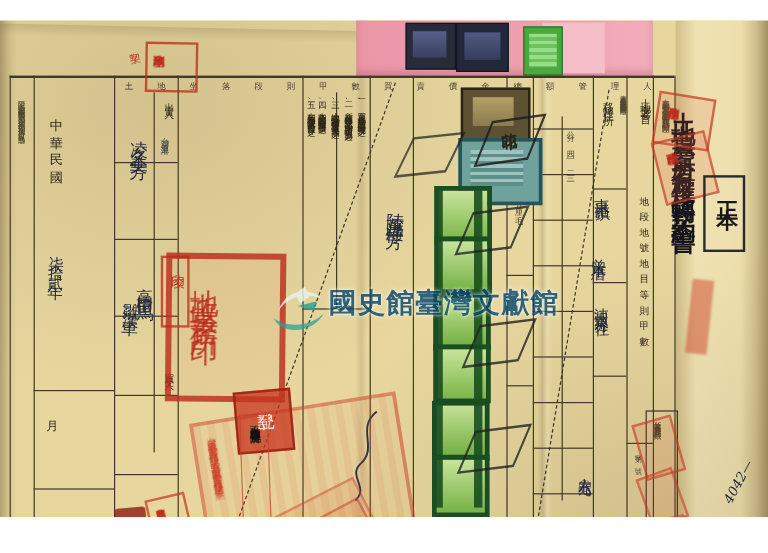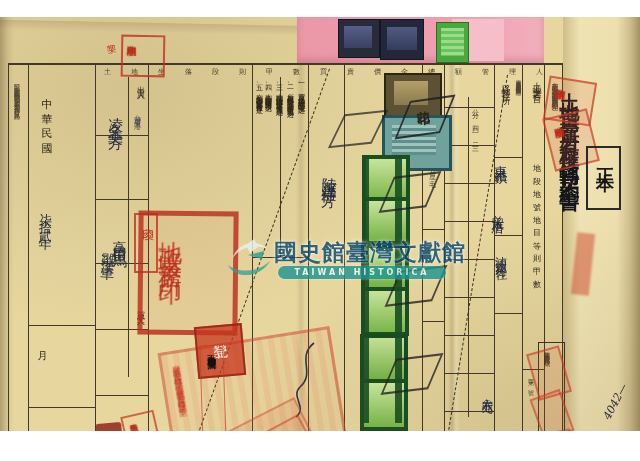--- a/index.html
+++ b/index.html
@@ -211,18 +211,15 @@
   <div class="abs ink" style="left:596px;top:378px;font-size:11px;font-style:italic;transform:rotate(-62deg);">4042—</div>
 
   <div class="abs" style="left:224px;top:216px;width:250px;height:52px;opacity:.82;">
     <svg width="50" height="46" viewBox="0 0 50 46" style="position:absolute;left:0;top:2px;">
       <path d="M4,30 C14,38 34,38 46,26 C36,44 10,44 4,30 Z" fill="#2aa198" opacity=".9"></path>
       <path d="M8,24 C16,12 30,8 44,14 C34,4 14,6 8,24 Z" fill="#e8f4f0" opacity=".95"></path>
       <path d="M22,10 L30,4 L34,12 L26,18 Z" fill="#e8f4f0"></path>
       <path d="M24,20 L40,16 L38,24 Z" fill="#2aa198"></path>
     </svg>
     <div class="abs" style="left:50px;top:4px;font-size:23px;font-weight:bold;color:#0c4a6e;letter-spacing:1px;white-space:nowrap;text-shadow:0 0 2px rgba(255,255,255,.9),0 0 4px rgba(255,255,255,.7);">國史館臺灣文獻館</div>
-    <div class="abs" style="left:54px;top:33px;width:168px;height:13px;background:#1e9690;border-radius:7px;box-shadow:0 0 2px rgba(255,255,255,.8);">
-      <div style="text-align:center;font-family:'DejaVu Sans',sans-serif;font-size:8px;font-weight:bold;color:#f2faf8;letter-spacing:3px;line-height:13px;">TAIWAN HISTORICA</div>
-    </div>
   </div>
 
 </div>
 
 </body></html>

